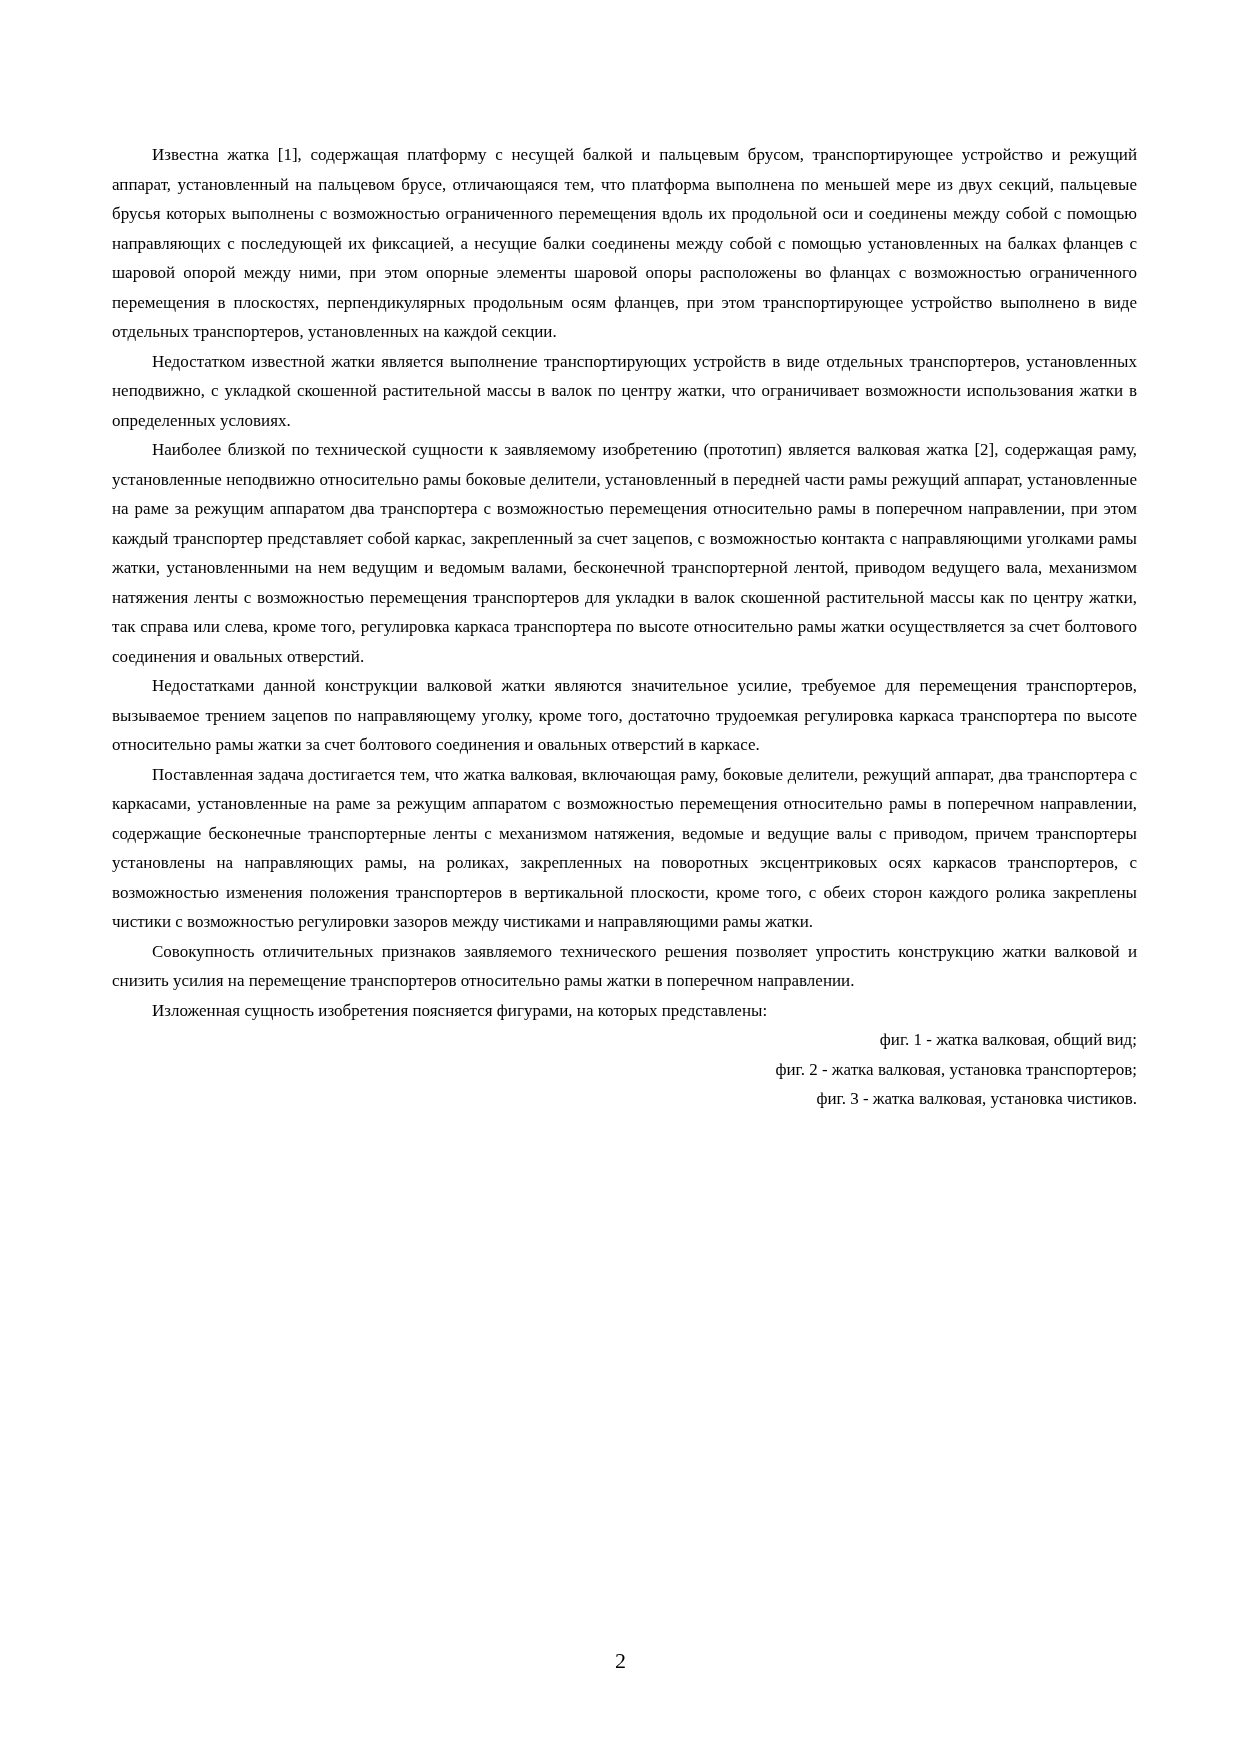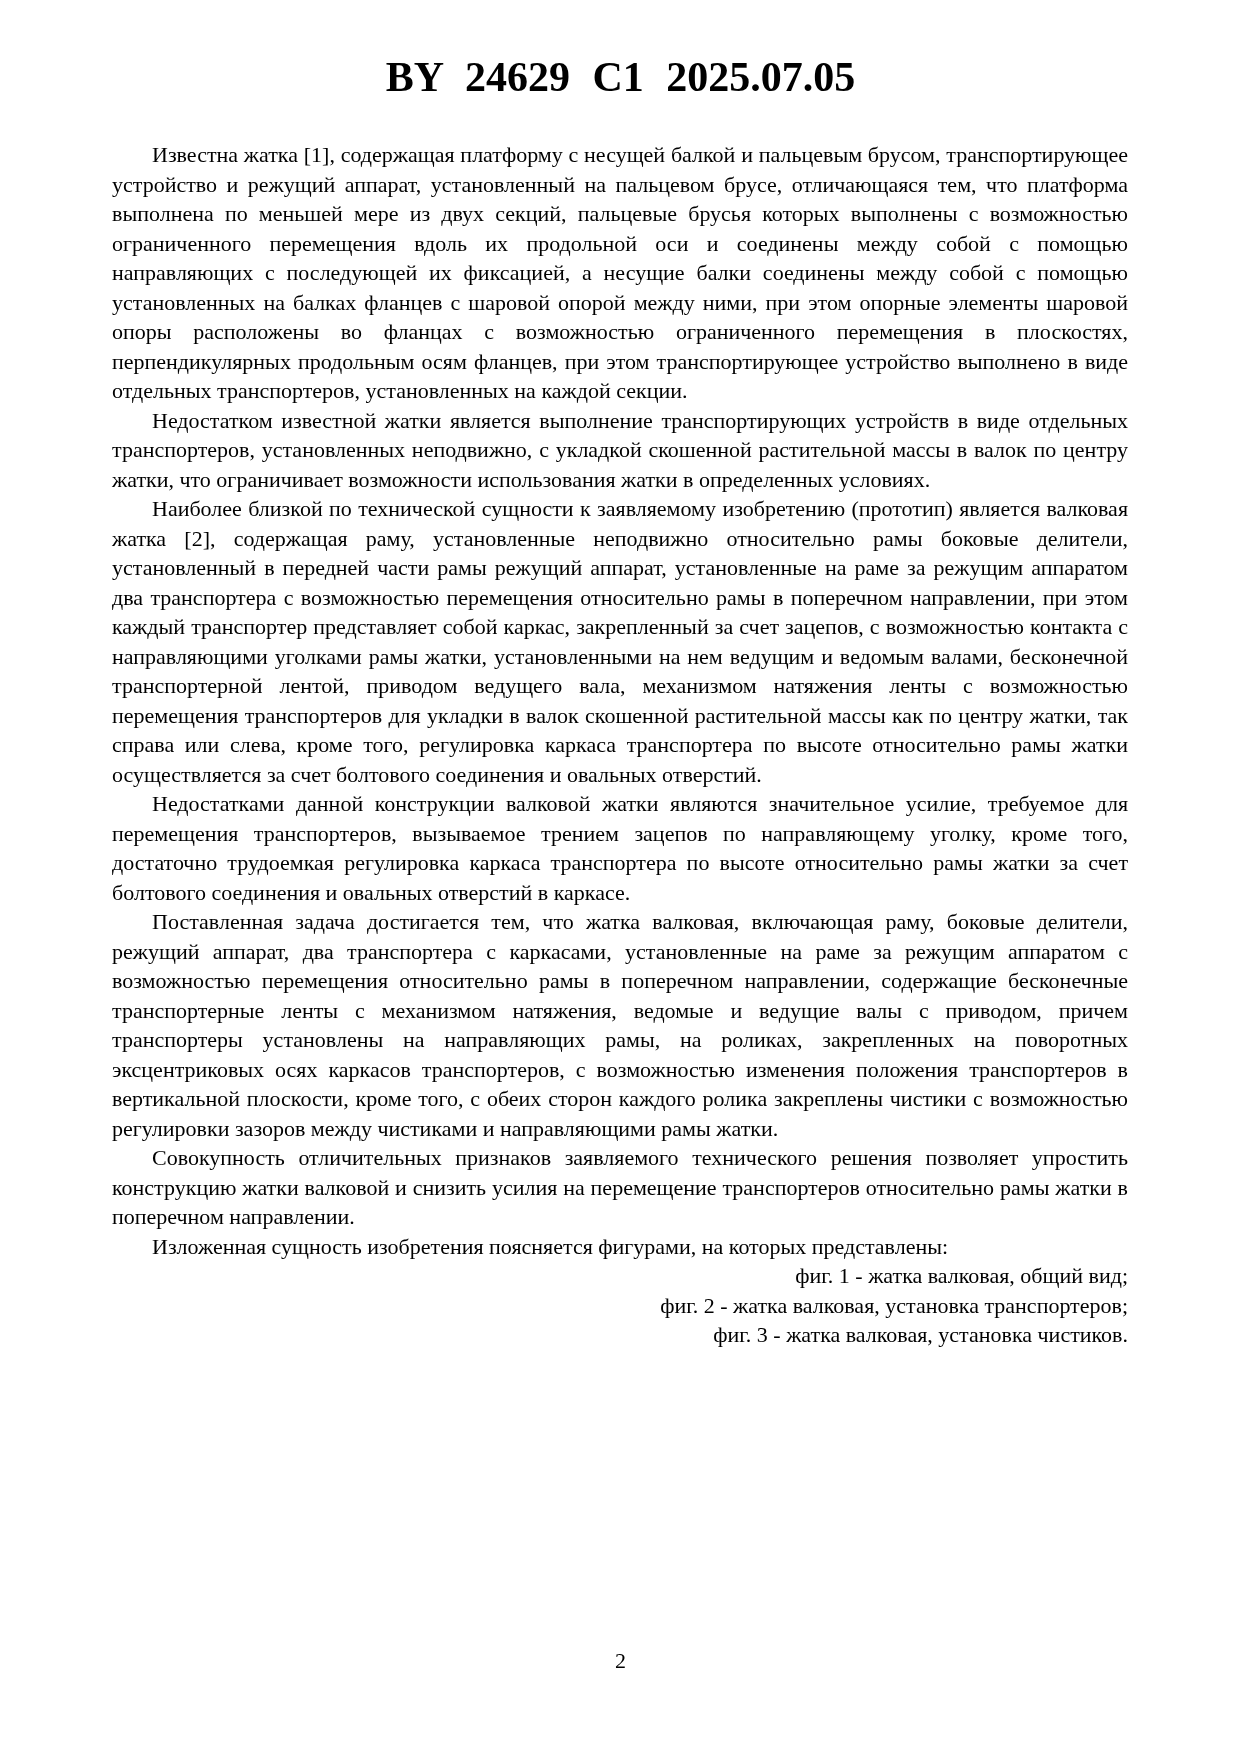--- a/index.html
+++ b/index.html
@@ -23,23 +23,23 @@
     text-align: center;
     font-size: 42px;
     line-height: 1.1;
     font-weight: 700;
     word-spacing: 12px;
     color: #000000;
   }
   .body-text {
     position: absolute;
     left: 112px;
-    right: 113px;
+    right: 104px;
     top: 140px;
-    font-size: 22px;
+    font-size: 17px;
     line-height: 29.5px;
     text-align: justify;
     color: #000000;
   }
   .body-text p {
     margin: 0;
     padding: 0;
     text-indent: 40px;
   }
   .body-text p.fig {
@@ -53,21 +53,20 @@
     text-align: center;
     font-size: 22px;
     color: #000000;
   }
 </style>
 </head>
 <body>
 
 <div class="page">
 
-  <h1 class="doc-title">BY  24629  C1  2025.07.05</h1>
 
   <div class="body-text">
     <p>Известна жатка [1], содержащая платформу с несущей балкой и пальцевым брусом, транспортирующее устройство и режущий аппарат, установленный на пальцевом брусе, отличающаяся тем, что платформа выполнена по меньшей мере из двух секций, пальцевые брусья которых выполнены с возможностью ограниченного перемещения вдоль их продольной оси и соединены между собой с помощью направляющих с последующей их фиксацией, а несущие балки соединены между собой с помощью установленных на балках фланцев с шаровой опорой между ними, при этом опорные элементы шаровой опоры расположены во фланцах с возможностью ограниченного перемещения в плоскостях, перпендикулярных продольным осям фланцев, при этом транспортирующее устройство выполнено в виде отдельных транспортеров, установленных на каждой секции.</p>
     <p>Недостатком известной жатки является выполнение транспортирующих устройств в виде отдельных транспортеров, установленных неподвижно, с укладкой скошенной растительной массы в валок по центру жатки, что ограничивает возможности использования жатки в определенных условиях.</p>
     <p>Наиболее близкой по технической сущности к заявляемому изобретению (прототип) является валковая жатка [2], содержащая раму, установленные неподвижно относительно рамы боковые делители, установленный в передней части рамы режущий аппарат, установленные на раме за режущим аппаратом два транспортера с возможностью перемещения относительно рамы в поперечном направлении, при этом каждый транспортер представляет собой каркас, закрепленный за счет зацепов, с возможностью контакта с направляющими уголками рамы жатки, установленными на нем ведущим и ведомым валами, бесконечной транспортерной лентой, приводом ведущего вала, механизмом натяжения ленты с возможностью перемещения транспортеров для укладки в валок скошенной растительной массы как по центру жатки, так справа или слева, кроме того, регулировка каркаса транспортера по высоте относительно рамы жатки осуществляется за счет болтового соединения и овальных отверстий.</p>
     <p>Недостатками данной конструкции валковой жатки являются значительное усилие, требуемое для перемещения транспортеров, вызываемое трением зацепов по направляющему уголку, кроме того, достаточно трудоемкая регулировка каркаса транспортера по высоте относительно рамы жатки за счет болтового соединения и овальных отверстий в каркасе.</p>
     <p>Поставленная задача достигается тем, что жатка валковая, включающая раму, боковые делители, режущий аппарат, два транспортера с каркасами, установленные на раме за режущим аппаратом с возможностью перемещения относительно рамы в поперечном направлении, содержащие бесконечные транспортерные ленты с механизмом натяжения, ведомые и ведущие валы с приводом, причем транспортеры установлены на направляющих рамы, на роликах, закрепленных на поворотных эксцентриковых осях каркасов транспортеров, с возможностью изменения положения транспортеров в вертикальной плоскости, кроме того, с обеих сторон каждого ролика закреплены чистики с возможностью регулировки зазоров между чистиками и направляющими рамы жатки.</p>
     <p>Совокупность отличительных признаков заявляемого технического решения позволяет упростить конструкцию жатки валковой и снизить усилия на перемещение транспортеров относительно рамы жатки в поперечном направлении.</p>
     <p>Изложенная сущность изобретения поясняется фигурами, на которых представлены:</p>
     <p class="fig">фиг. 1 - жатка валковая, общий вид;</p>

